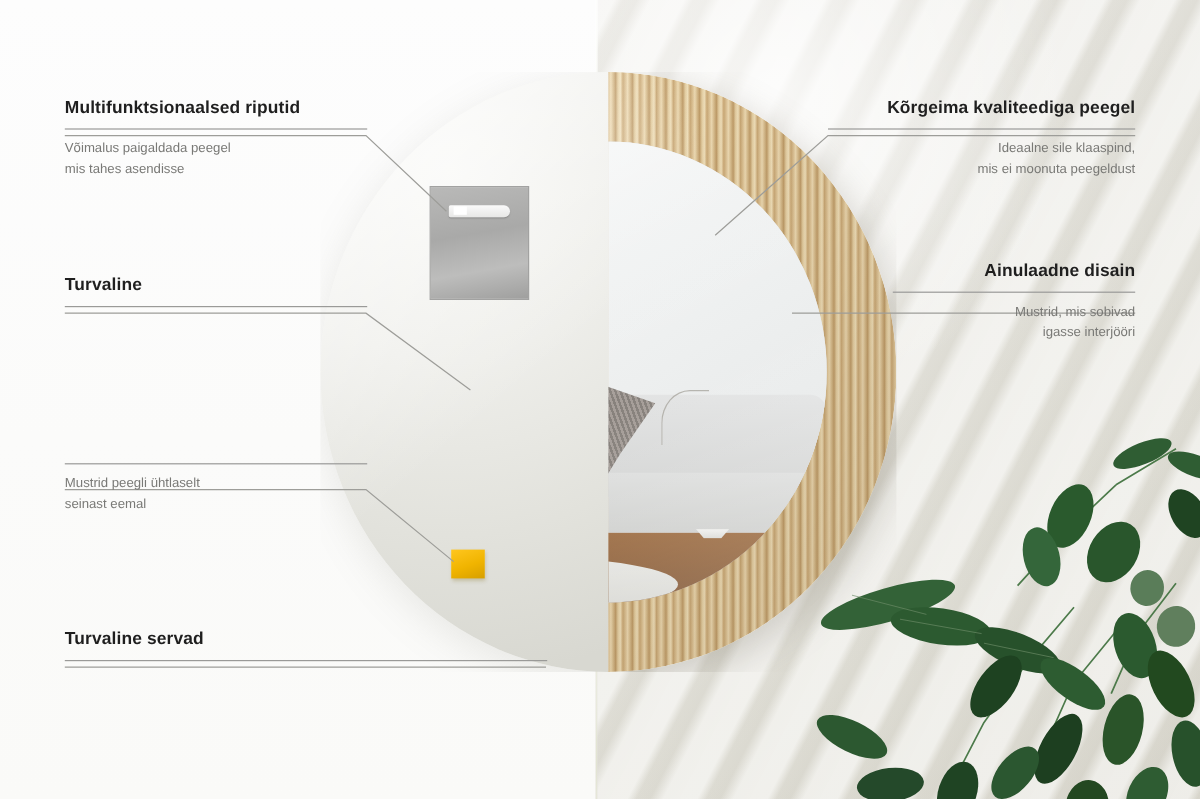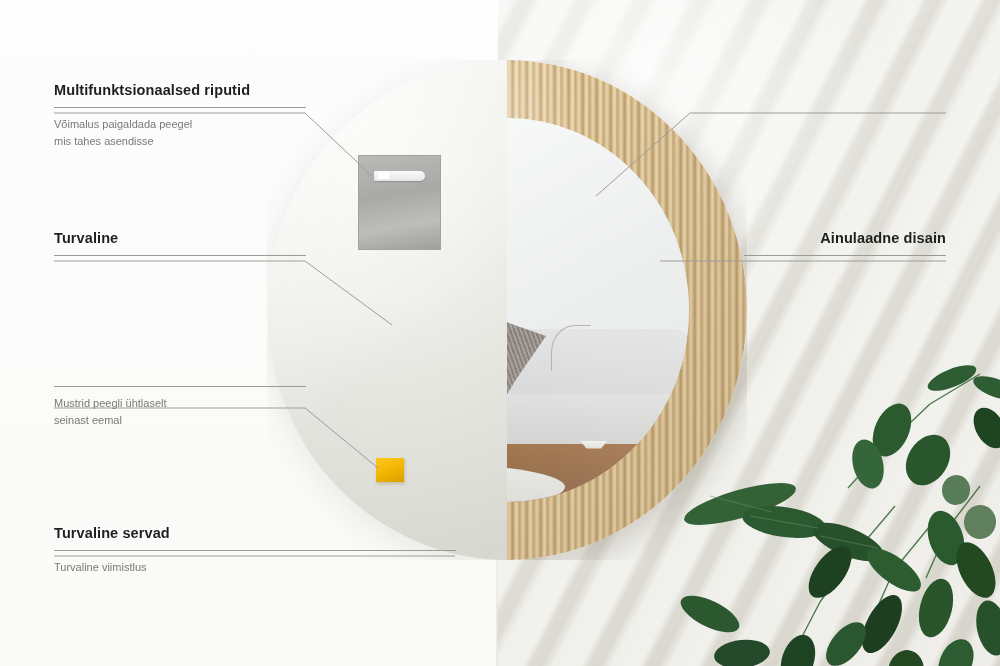--- a/index.html
+++ b/index.html
@@ -279,27 +279,34 @@
 
   <div class="callout left" style="left:54px; top:377px; width:252px;">
     <div class="c-rule"></div>
     <div class="c-desc">Mustrid peegli ühtlaselt
 seinast eemal</div>
   </div>
 
   <div class="callout left" style="left:54px; top:525px; width:402px;">
     <div class="c-title">Turvaline servad</div>
     <div class="c-rule"></div>
-    <div class="c-desc">Turvaline viimistlus</div>
-  </div>
-
-
-  <div class="callout right" style="left:744px; top:230px; width:202px;">
+  </div>
+
+  <div class="callout right" style="left:690px; top:82px; width:256px;">
+    <div class="c-title">Kõrgeima kvaliteediga peegel</div>
+    <div class="c-rule"></div>
+    <div class="c-desc">Ideaalne sile klaaspind,
+mis ei moonuta peegeldust</div>
+  </div>
+
+  <div class="callout right" style="left:744px; top:218px; width:202px;">
     <div class="c-title">Ainulaadne disain</div>
     <div class="c-rule"></div>
+    <div class="c-desc">Mustrid, mis sobivad
+igasse interjööri</div>
   </div>
 
   <div class="plant">
     <svg viewBox="0 0 330 320">
       <g stroke="#4c7a4a" stroke-width="1.4" fill="none">
         <path d="M300 18 L250 48 M250 48 L210 86 M210 86 L168 132"></path>
         <path d="M215 150 L176 196 M176 196 L140 246 M140 246 L112 300"></path>
         <path d="M250 170 L214 214 M214 214 L190 268"></path>
         <path d="M120 160 L168 178 M168 178 L208 200"></path>
         <path d="M300 130 L268 172 M268 172 L246 222"></path>

